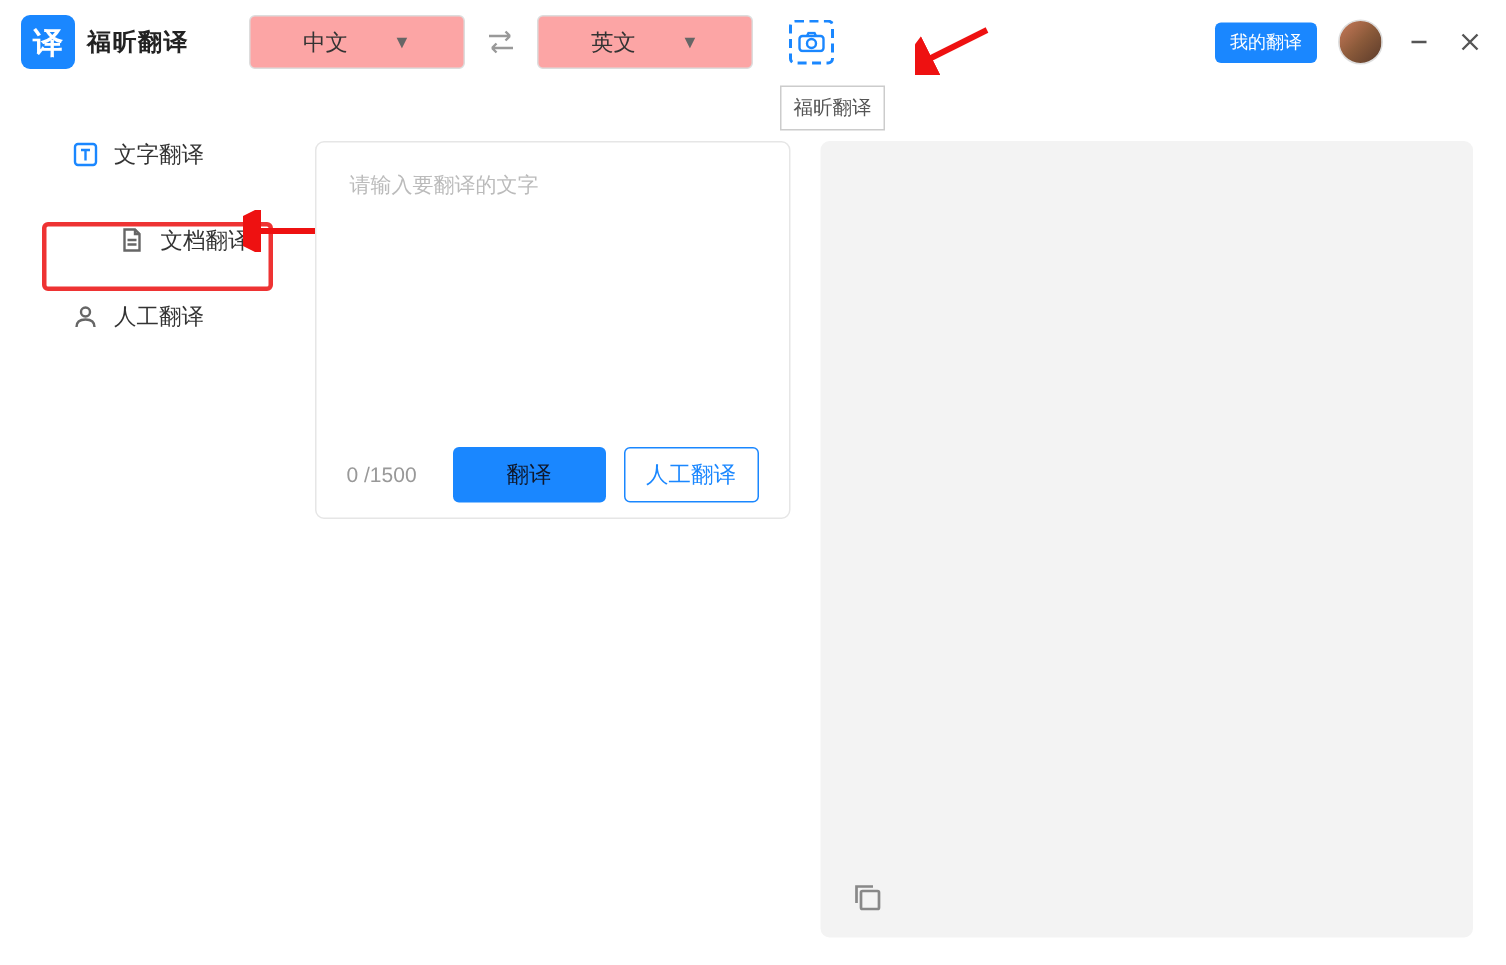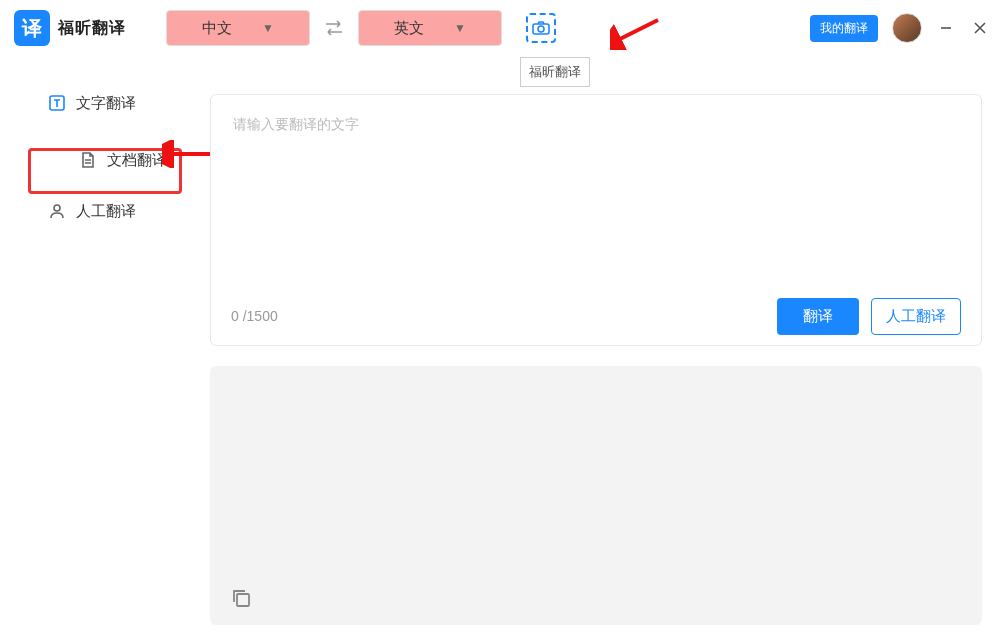--- a/index.html
+++ b/index.html
@@ -167,21 +167,21 @@
     border: 3px solid #e33;
     border-radius: 4px;
     margin: 0 28px 8px 28px;
     font-family: Liberation Mono, monospace;
   }
   
   .main {
     flex: 1;
     padding: 38px 22px 18px 0;
     display: flex;
-    flex-direction: column;
+    flex-direction: row;
     gap: 20px;
     overflow: hidden;
   }
   .input-panel {
     border: 1px solid #e6e6e6;
     border-radius: 6px;
     display: flex;
     flex-direction: column;
     height: 252px;
   }
@@ -200,23 +200,23 @@
     padding: 0 20px;
     gap: 12px;
   }
   .char-count {
     color: #999;
     font-size: 14px;
   }
   .input-footer-spacer { flex: 1; }
   .translate-btn {
     background: #1a87ff;
-    color: #ffffff;
-    border-radius: 4px;
-    padding: 9px 26px;
+    color: #0f172a;
+    border-radius: 4px;
+    padding: 9px 36px;
     font-size: 15px;
     border: none;
     cursor: pointer;
   }
   .human-btn {
     background: #fff;
     color: #1a87ff;
     border: 1px solid #1a87ff;
     border-radius: 4px;
     padding: 8px 14px;

